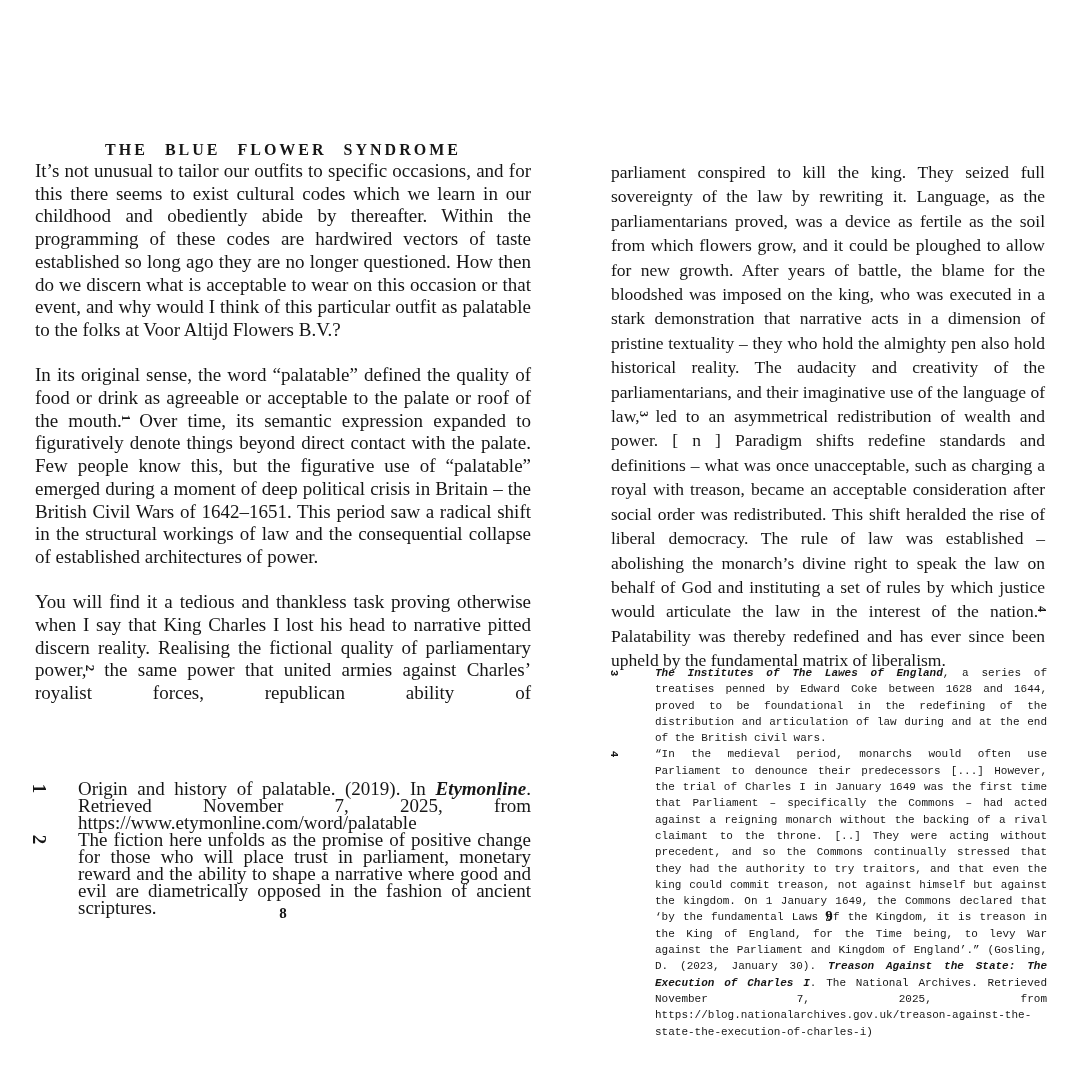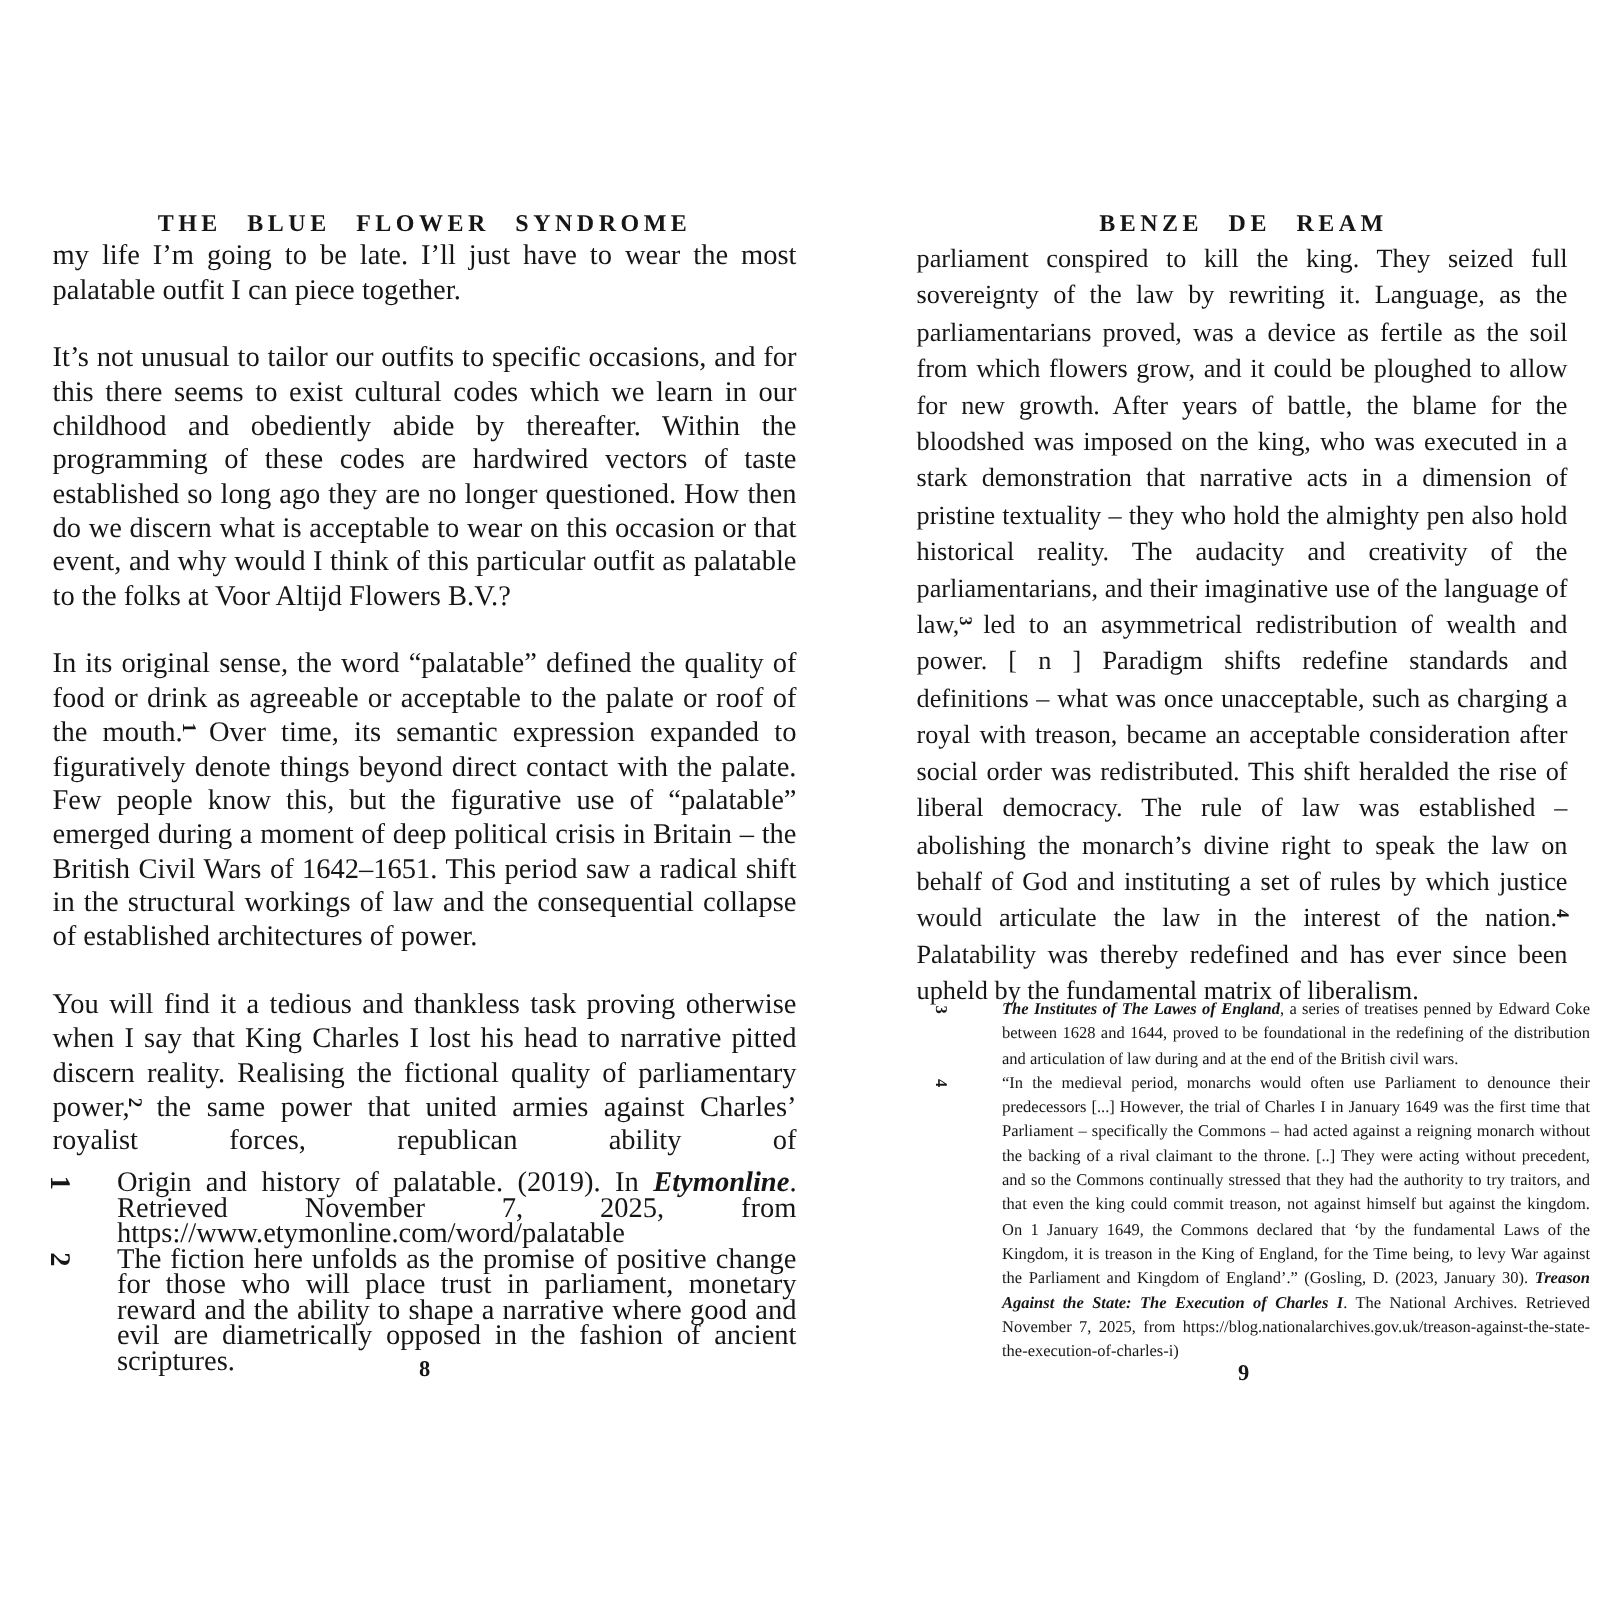--- a/index.html
+++ b/index.html
@@ -40,21 +40,21 @@
     font-size:0.68em;
     font-weight:bold;
     vertical-align:0.38em;
     line-height:0;
     margin-left:1px;
   }
   .rot{display:inline-block;transform:rotate(90deg);}
 
   .footnotes{position:absolute;}
   .page.left .footnotes{left:35px;top:780px;width:496px;font-size:19px;line-height:17px;}
-  .page.right .footnotes{left:84px;top:665px;width:436px;font-size:11px;line-height:16.3px;}
+  .page.right .footnotes{left:71px;top:665px;width:436px;font-size:11px;line-height:16.3px;font-family:Liberation Mono, monospace;}
   .footnote{display:flex;align-items:flex-start;}
   .fn-marker{flex:none;font-weight:bold;}
   .page.left .fn-marker{width:43px;}
   .page.right .fn-marker{width:44px;}
   .fn-body{flex:1;text-align:justify;}
   .seg-bold-italic{font-style:italic;font-weight:bold;}
 
   .pagenum{
     position:absolute;
     text-align:center;
@@ -65,40 +65,38 @@
   .page.right .pagenum{left:71px;top:908px;width:436px;}
 </style>
 </head>
 <body>
 
 <div class="sheet">
 
   <section class="page left">
     <div class="running-header">THE BLUE FLOWER SYNDROME</div>
     <div class="body-text">
-        <p><span>my life I’m going to be late. I’ll just have to wear the most palatable outfit I can piece together.</span></p>
         <p><span>It’s not unusual to tailor our outfits to specific occasions, and for this there seems to exist cultural codes which we learn in our childhood and obediently abide by thereafter. Within the programming of these codes are hardwired vectors of taste established so long ago they are no longer questioned. How then do we discern what is acceptable to wear on this occasion or that event, and why would I think of this particular outfit as palatable to the folks at Voor Altijd Flowers B.V.?</span></p>
         <p><span>In its original sense, the word “palatable” defined the quality of food or drink as agreeable or acceptable to the palate or roof of the mouth.</span><span class="fn-ref"><span class="rot">1</span></span><span> Over time, its semantic expression expanded to figuratively denote things beyond direct contact with the palate. Few people know this, but the figurative use of “palatable” emerged during a moment of deep political crisis in Britain – the British Civil Wars of 1642–1651. This period saw a radical shift in the structural workings of law and the consequential collapse of established architectures of power.</span></p>
         <p><span>You will find it a tedious and thankless task proving otherwise when I say that King Charles I lost his head to narrative pitted discern reality. Realising the fictional quality of parliamentary power,</span><span class="fn-ref"><span class="rot">2</span></span><span> the same power that united armies against Charles’ royalist forces, republican ability of</span></p>
       </div>
     <div class="footnotes">
         <div class="footnote">
           <span class="fn-marker"><span class="rot">1</span></span>
           <span class="fn-body"><span>Origin and history of palatable. (2019). In </span><span class="seg-bold-italic">Etymonline</span><span>. Retrieved November 7, 2025, from https://www.etymonline.com/word/palatable</span></span>
         </div>
         <div class="footnote">
           <span class="fn-marker"><span class="rot">2</span></span>
           <span class="fn-body"><span>The fiction here unfolds as the promise of positive change for those who will place trust in parliament, monetary reward and the ability to shape a narrative where good and evil are diametrically opposed in the fashion of ancient scriptures.</span></span>
         </div>
       </div>
     <div class="pagenum">8</div>
   </section>
 
   <section class="page right">
-    <div class="running-header">BENZE DE REAM</div>
     <div class="body-text">
         <p><span>parliament conspired to kill the king. They seized full sovereignty of the law by rewriting it. Language, as the parliamentarians proved, was a device as fertile as the soil from which flowers grow, and it could be ploughed to allow for new growth. After years of battle, the blame for the bloodshed was imposed on the king, who was executed in a stark demonstration that narrative acts in a dimension of pristine textuality – they who hold the almighty pen also hold historical reality. The audacity and creativity of the parliamentarians, and their imaginative use of the language of law,</span><span class="fn-ref"><span class="rot">3</span></span><span> led to an asymmetrical redistribution of wealth and power. [ n ] Paradigm shifts redefine standards and definitions – what was once unacceptable, such as charging a royal with treason, became an acceptable consideration after social order was redistributed. This shift heralded the rise of liberal democracy. The rule of law was established – abolishing the monarch’s divine right to speak the law on behalf of God and instituting a set of rules by which justice would articulate the law in the interest of the nation.</span><span class="fn-ref"><span class="rot">4</span></span><span> Palatability was thereby redefined and has ever since been upheld by the fundamental matrix of liberalism.</span></p>
       </div>
     <div class="footnotes">
         <div class="footnote">
           <span class="fn-marker"><span class="rot">3</span></span>
           <span class="fn-body"><span class="seg-bold-italic">The Institutes of The Lawes of England</span><span>, a series of treatises penned by Edward Coke between 1628 and 1644, proved to be foundational in the redefining of the distribution and articulation of law during and at the end of the British civil wars.</span></span>
         </div>
         <div class="footnote">
           <span class="fn-marker"><span class="rot">4</span></span>

